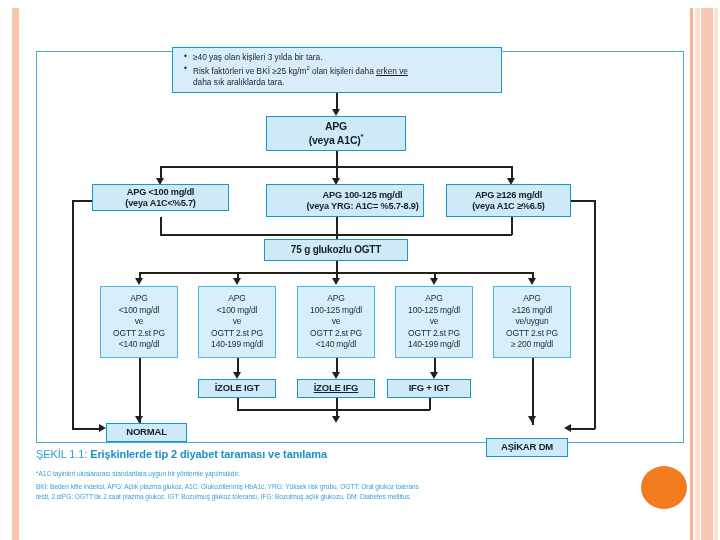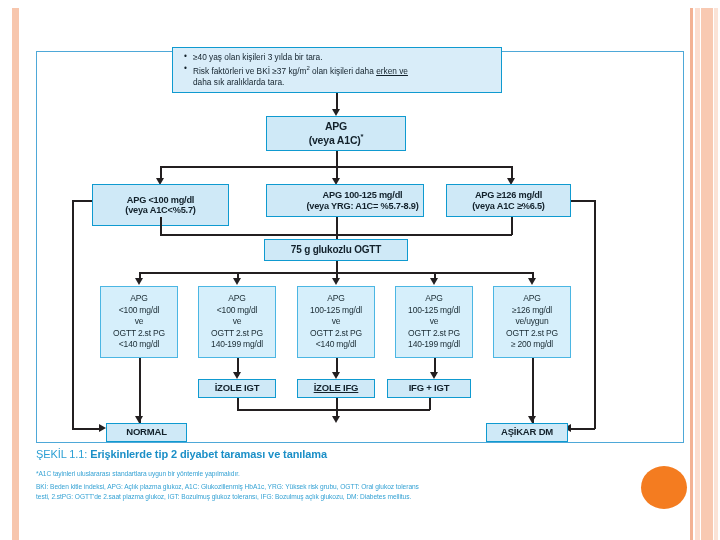--- a/index.html
+++ b/index.html
@@ -154,21 +154,21 @@
   <div class="stripe stripe-r2"></div>
   <div class="stripe stripe-r3"></div>
   <div class="stripe stripe-r4"></div>
   <div class="blob"></div>
 
   <div id="figure-frame"></div>
 
   <div id="screen-criteria-box">
     <ul>
       <li><span>≥40 yaş olan kişileri 3 yılda bir tara.</span></li>
-      <li><span>Risk faktörleri ve BKİ ≥37 kg/m</span><sup>2</sup><span> olan kişileri daha </span><span class="u">erken ve</span><br><span>daha sık aralıklarda tara.</span></li>
+      <li><span>Risk faktörleri ve BKİ ≥25 kg/m</span><sup>2</sup><span> olan kişileri daha </span><span class="u">erken ve</span><br><span>daha sık aralıklarda tara.</span></li>
     </ul>
   </div>
 
   <div class="ln vl" style="left:336px; top:85px; height:18px;"></div>
   <div class="arrow-d" style="left:331.5px; top:101px;"></div>
 
   <div class="fbox" id="test-node" style="left:266px; top:108px; width:140px; height:35px; font-size:10.5px;">
     <div>
       <div>APG</div>
       <div><span>(veya A1C)</span><sup>*</sup></div>
@@ -177,21 +177,21 @@
 
   <div class="ln vl" style="left:336px; top:143px; height:16px;"></div>
   <div class="ln hl" style="left:160px; top:158px; width:352px;"></div>
   <div class="ln vl" style="left:160px; top:158px; height:14px;"></div>
   <div class="ln vl" style="left:336px; top:158px; height:14px;"></div>
   <div class="ln vl" style="left:511px; top:158px; height:14px;"></div>
   <div class="arrow-d" style="left:155.5px; top:170px;"></div>
   <div class="arrow-d" style="left:331.5px; top:170px;"></div>
   <div class="arrow-d" style="left:506.5px; top:170px;"></div>
 
-  <div class="fbox" style="left:92px; top:176px; width:137px; height:42px; font-size:9.2px;">
+  <div class="fbox" style="left:92px; top:176px; width:137px; height:27px; font-size:9.2px;">
     <div>
       <div>APG &lt;100 mg/dl</div>
       <div>(veya A1C&lt;%5.7)</div>
     </div>
   </div>
   <div class="fbox" style="left:266px; top:176px; width:158px; height:33px; font-size:9.2px;padding-left:35px;">
     <div>
       <div>APG 100-125 mg/dl</div>
       <div>(veya YRG: A1C= %5.7-8.9)</div>
     </div>
@@ -310,21 +310,21 @@
   <div class="ln vl" style="left:237px; top:390px; height:12px;"></div>
   <div class="ln vl" style="left:336px; top:390px; height:12px;"></div>
   <div class="ln vl" style="left:429px; top:390px; height:12px;"></div>
   <div class="ln hl" style="left:237px; top:401px; width:193px;"></div>
   <div class="ln vl" style="left:336px; top:401px; height:8px;"></div>
   <div class="arrow-d" style="left:331.5px; top:408px;"></div>
 
   <div class="fbox" style="left:106px; top:415px; width:81px; height:19px; font-size:9.5px;">
     <span>NORMAL</span>
   </div>
-  <div class="fbox" style="left:486px; top:415px; width:82px; height:19px; font-size:9.5px;">
+  <div class="fbox" style="left:486px; top:430px; width:82px; height:19px; font-size:9.5px;">
     <span>AŞİKAR DM</span>
   </div>
 
   <div id="caption"><span>ŞEKİL 1.1: </span><b>Erişkinlerde tip 2 diyabet taraması ve tanılama</b></div>
 
   <div class="fn" id="fn-a1c">*A1C tayinleri uluslararası standartlara uygun bir yöntemle yapılmalıdır.</div>
   <div class="fn" id="fn-abbr1">BKİ: Beden kitle indeksi, APG: Açlık plazma glukoz, A1C: Glukozillenmiş HbA1c, YRG: Yüksek risk grubu, OGTT: Oral glukoz tolerans</div>
   <div class="fn" id="fn-abbr2">testi, 2.stPG: OGTT'de 2.saat plazma glukoz, IGT: Bozulmuş glukoz toleransı, IFG: Bozulmuş açlık glukozu, DM: Diabetes mellitus.</div>
 
 </div>

